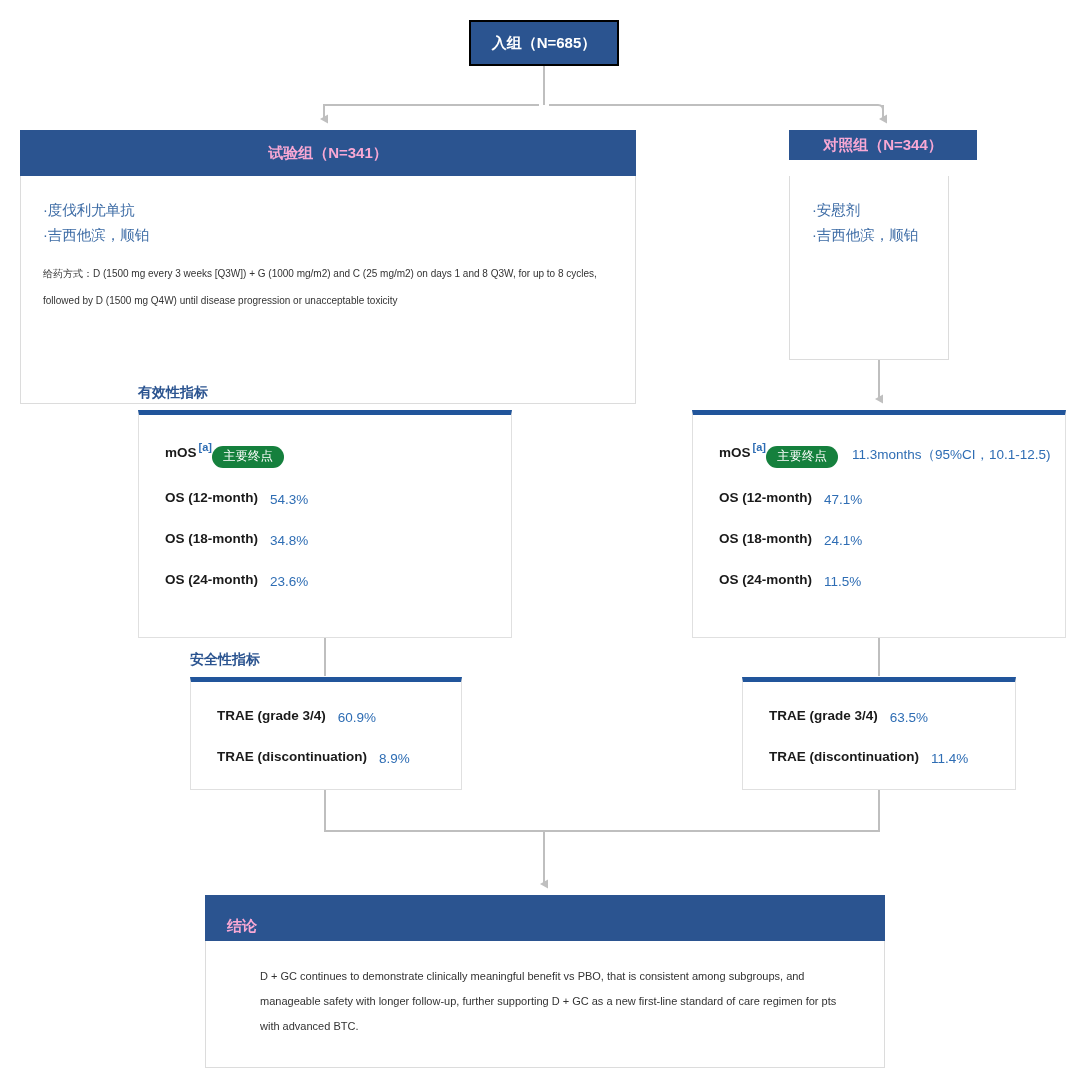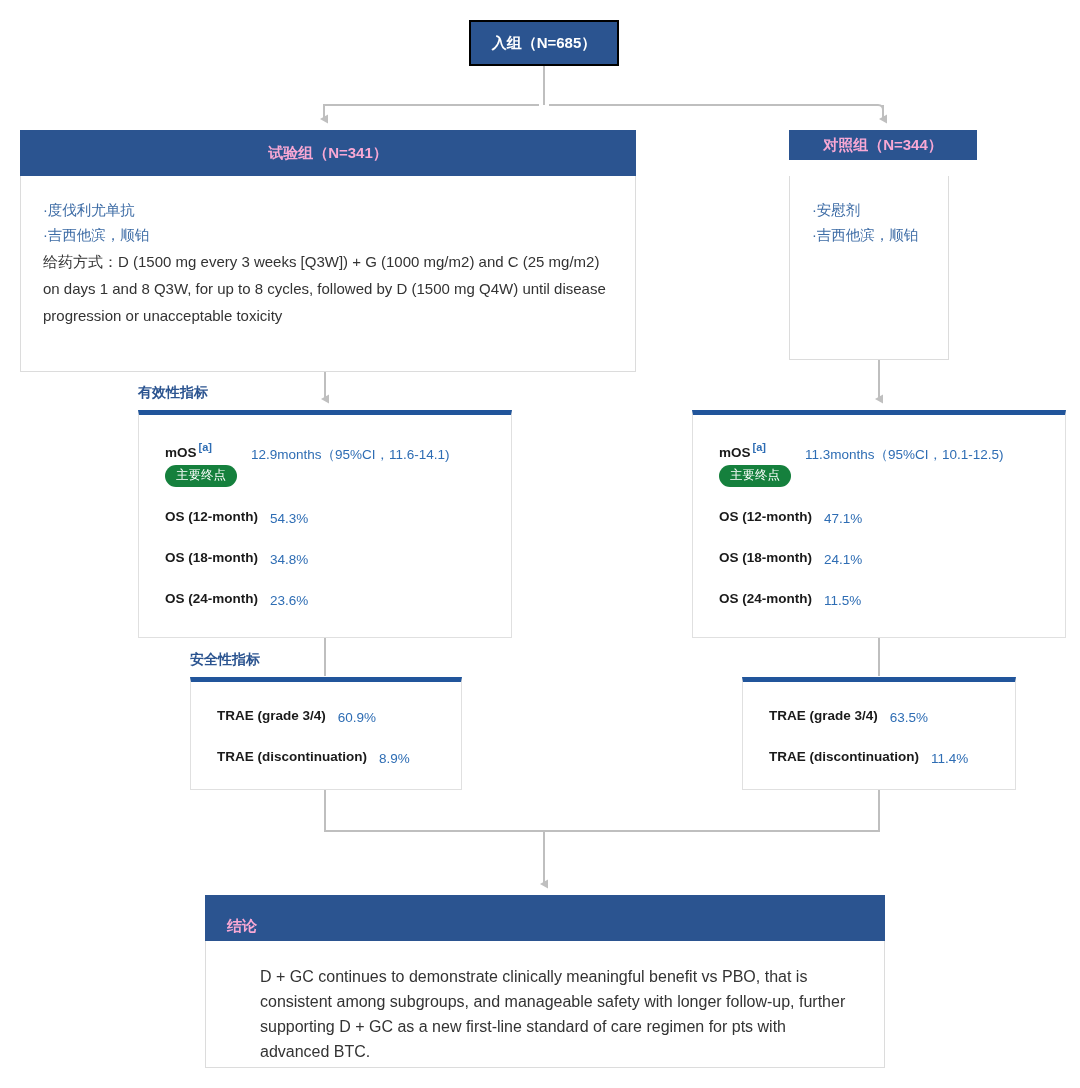--- a/index.html
+++ b/index.html
@@ -51,33 +51,33 @@
     font-size: 15px;
     display: flex;
     align-items: center;
     justify-content: center;
     box-sizing: border-box;
     text-align: right;
   }
 
   
   #armA-hdr { left: 20px;  top: 130px; width: 616px; height: 46px; font-size: 15px; }
-  #armA-body{ left: 20px;  top: 176px; width: 616px; height: 196px; padding: 22px 22px 0 22px; }
+  #armA-body{ left: 20px;  top: 176px; width: 616px; height: 228px; padding: 22px 22px 0 22px; }
   #armB-hdr { left: 789px; top: 130px; width: 188px; height: 30px; font-size: 15px; }
   #armB-body{ left: 789px; top: 176px; width: 160px; height: 184px; padding: 22px 22px 0 22px; }
 
   .bullet-line {
     color: #3C6BA5;
     font-size: 14.5px;
     line-height: 25px;
     white-space: nowrap;
   }
   .dose-text {
-    margin-top: 0;
-    font-size: 15px;
+    margin-top: 12px;
+    font-size: 10px;
     line-height: 27px;
     color: #333333;
   }
 
   
   .caption {
     position: absolute;
     color: #2B5490;
     font-weight: bold;
     font-size: 14px;
@@ -117,21 +117,21 @@
     margin-left: 12px;
     line-height: 19px;
   }
   .sup {
     color: #2E6DB4;
     font-size: 11px;
     vertical-align: super;
     font-weight: bold;
     margin-left: 2px;
   }
-  .mos-block { display: flex; flex-direction: column; }
+  .mos-block { display: flex; }
   .badge-primary {
     margin-top: 5px;
     background: #15803d;
     color: #ffffff;
     border-radius: 11px;
     font-size: 12.5px;
     padding: 2px 11px 3px 11px;
     align-self: flex-start;
     font-weight: normal;
     white-space: nowrap;
@@ -159,21 +159,21 @@
   .badge-green {
     margin-top: 9px;
     background: #E4F5EC;
     color: #37A46E;
     border-radius: 11px;
     font-size: 12.5px;
     padding: 2px 10px 3px 10px;
     white-space: nowrap;
   }
   .concl-text {
-    font-size: 16px;
+    font-size: 11px;
     line-height: 25px;
     color: #333333;
     padding-left: 14px;
     padding-top: 1px;
   }
 
   
   #wires {
     position: absolute;
     left: 0; top: 0;
@@ -235,23 +235,20 @@
 <div class="caption" id="cap-safe">安全性指标</div>
 
 <div class="metric-box" id="eff-A">
   <div class="metric-inner">
     <div class="metric-row">
       <div class="mos-block">
         <div class="m-label">
           <span>mOS</span><span class="sup">[a]</span>
         </div>
         <div class="badge-primary">主要终点</div>
-      </div>
-      <div class="mos-val-wrap">
-        <div class="mos-value">12.9months（95%CI，11.6-14.1)</div>
       </div>
     </div>
     <div class="metric-row">
       <span class="m-label">OS (12-month)</span>
       <span class="m-value">54.3%</span>
     </div>
     <div class="metric-row">
       <span class="m-label">OS (18-month)</span>
       <span class="m-value">34.8%</span>
     </div>

